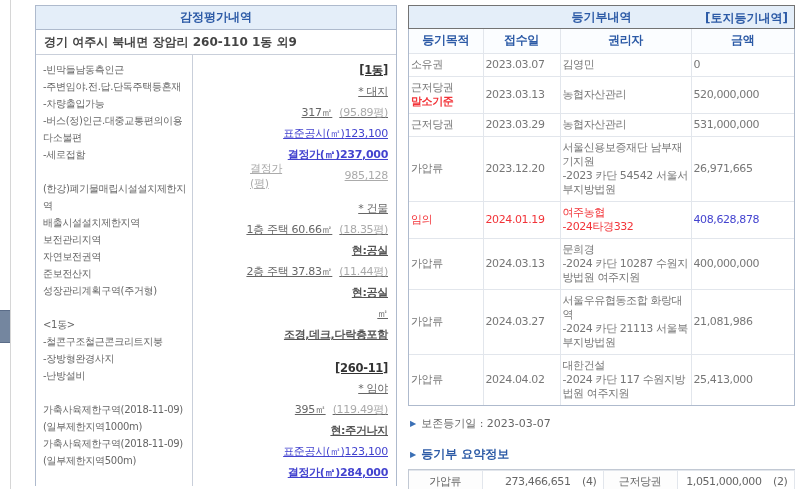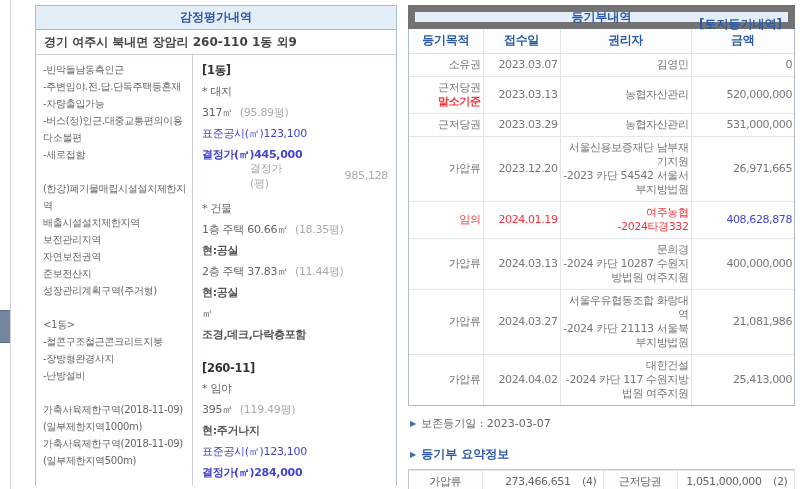--- a/index.html
+++ b/index.html
@@ -21,39 +21,39 @@
 
   
   #appraisal { left:35px; width:362px; height:481px; }
   .address { height:25px; line-height:25px; padding-left:8px; font-size:12px;
     font-weight:bold; color:#444; border-bottom:1px solid #c9cfda; }
   .ap-body { display:flex; height:431px; overflow:hidden; }
   .notes-col { width:157px; border-right:1px solid #c9cfda; padding:6px 3px 11px 7px;
     font-size:10px; letter-spacing:-0.3px; color:#666; line-height:17px;
     white-space:pre-line; word-break:break-all; }
   .detail-col { flex:1; padding:5px 8px 0 9px; font-size:11px; color:#666; overflow:hidden; }
-  .drow { height:21px; display:flex; align-items:center; justify-content:flex-start;
-    letter-spacing:-0.3px; }
+  .drow { height:21px; display:flex; align-items:center; justify-content:flex-end;
+    letter-spacing:-0.3px;text-decoration:underline; }
   .drow.gap { height:12px; }
   .drow .t2 { color:#aaa; margin-left:7px; }
   .drow.head { font-weight:bold; color:#333; font-size:11.5px; }
   .drow.strong { font-weight:bold; color:#555; }
   .drow.blue, .drow.blue .val { color:#4343cf; }
   .drow.blueBold, .drow.blueBold .val { color:#4343cf; font-weight:bold; }
   .drow.dim, .drow.dim .val { color:#ababab;margin-left:48px; }
   .drow .val { white-space:nowrap; }
 
   
   #registry { left:408px; width:387px; height:481px; border-bottom:1px solid #aebacd; background:#fff; border:none; }
-  .reg-head { border:7px solid #737373; }
+  .reg-head { border:1px solid #737373; }
   .reg-table-wrap { border:1px solid #aebacd; border-top:none; }
   table { border-collapse:collapse; table-layout:fixed; width:100%; font-size:11px; color:#777; }
   th { color:#2c5aa6; font-weight:bold; height:24px; background:#fbfdff;
     border-right:1px solid #e2e6ec; font-size:12px; letter-spacing:-0.3px; }
-  td { border-top:1px solid #e2e6ec; border-right:1px solid #e2e6ec; text-align:right;
+  td { border-top:1px solid #e2e6ec; border-right:1px solid #e2e6ec; text-align:left;
     padding:4px 2px; line-height:14px; letter-spacing:-0.4px; }
   th:last-child, td:last-child { border-right:none; }
   .pre { white-space:pre-line; }
   .red { color:#f23338; }
   .red-bold { color:#f23338; font-weight:bold; }
   .blue-amt { color:#4343cf; }
 
   .bullet-line { margin:10px 0 0 2px; font-size:11px; color:#666; display:flex; align-items:center; }
   .bullet { color:#3a6fb5; font-size:8px; margin-right:5px; }
   .bullet-line.title { color:#2c5aa6; font-weight:bold; font-size:12px; margin-top:15px; }
@@ -109,21 +109,21 @@
         </div>
         <div class="drow ">
           <span><span>317㎡</span><span class="t2">(95.89평)</span></span>
         </div>
         <div class="drow blue">
           <span>표준공시(㎡)</span>
           <span class="val">123,100</span>
         </div>
         <div class="drow blueBold">
           <span>결정가(㎡)</span>
-          <span class="val">445,000</span>
+          <span class="val">237,000</span>
         </div>
         <div class="drow dim">
           <span>결정가(평)</span>
           <span class="val">985,128</span>
         </div>
         <div class="drow gap"></div>
         <div class="drow ">
           <span><span>* 건물</span></span>
         </div>
         <div class="drow ">

